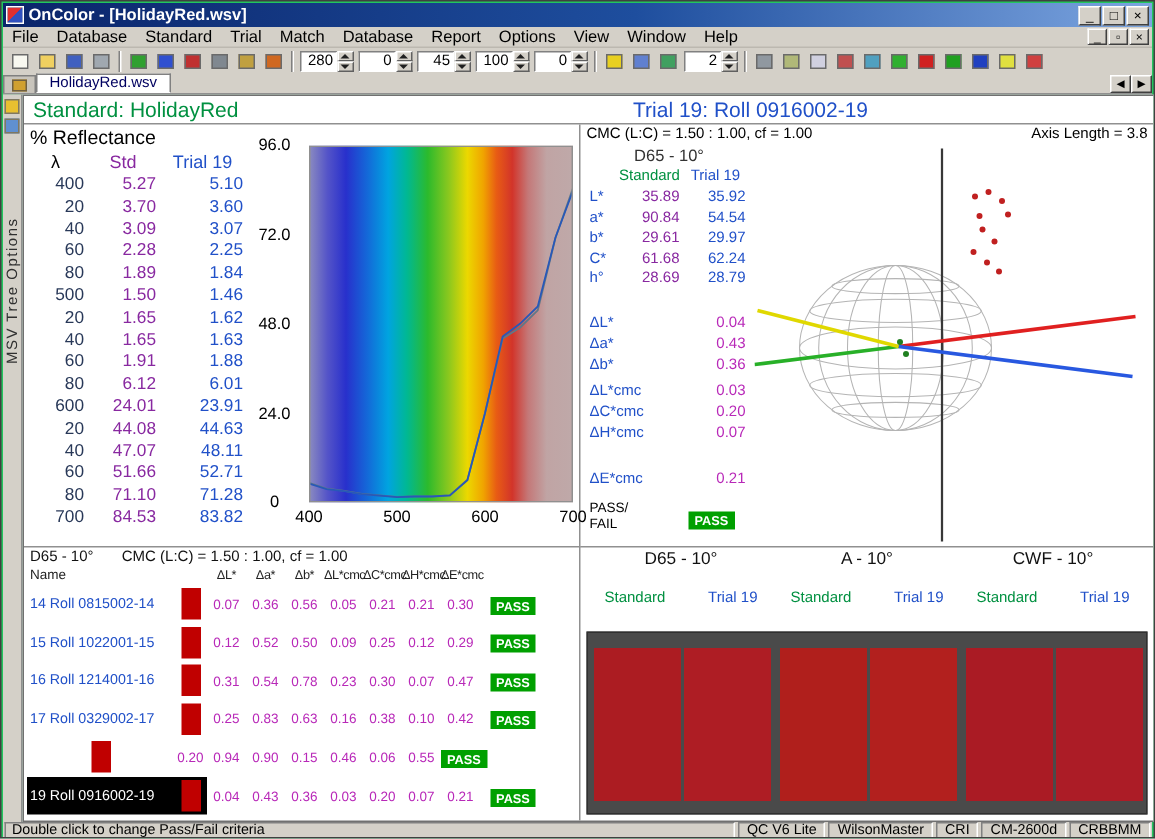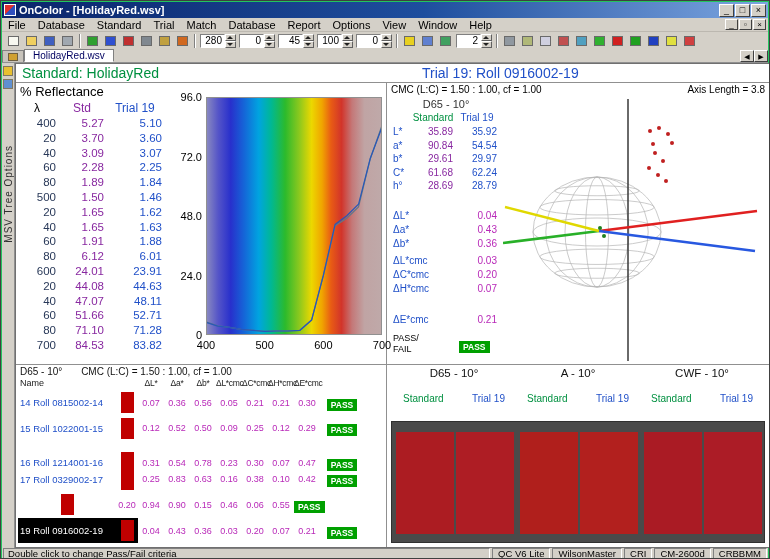--- a/index.html
+++ b/index.html
@@ -70,21 +70,21 @@
   .rh2{position:absolute;left:44px;width:44px;text-align:center;color:var(--purple);}
   .rh3{position:absolute;left:88px;width:62px;text-align:center;color:var(--blue);}
   .rrow{position:absolute;left:0;width:150px;height:14px;font-size:11.5px;}
   .r1{position:absolute;left:2px;width:38px;text-align:right;color:#283858;}
   .r2{position:absolute;left:44px;width:44px;text-align:right;color:var(--purple);}
   .r3{position:absolute;left:92px;width:54px;text-align:right;color:var(--blue);}
 
   
   .chart-area{position:absolute;left:148px;top:4px;width:222px;height:276px;}
   #chart-svg{position:absolute;left:42px;top:10px;}
-  .ytick{position:absolute;left:0;width:38px;text-align:right;font-size:11px;color:#000;}
+  .ytick{position:absolute;left:0;width:38px;text-align:center;font-size:11px;color:#000;}
   .xtick{position:absolute;top:252px;width:30px;text-align:center;font-size:11px;color:#000;}
 
   
   .cmc-line{position:absolute;left:0;top:0;width:382px;height:13px;font-size:10px;color:#000;}
   .cmc-line .cmc-left{position:absolute;left:4px;top:1px;}
   .cmc-line .axis-len{position:absolute;right:4px;top:1px;}
   .ctable{position:absolute;left:0;top:0;width:130px;height:281px;}
   .c-illum{position:absolute;top:15px;left:0;width:118px;text-align:center;font-size:11px;color:#333;}
   .c-colhead{position:absolute;top:29px;font-size:10px;}
   .c-colhead-std{left:22px;width:48px;text-align:center;color:var(--green);}
@@ -581,21 +581,21 @@
             </span>
             <span class="blval">0.12</span>
             <span class="blval">0.52</span>
             <span class="blval">0.50</span>
             <span class="blval">0.09</span>
             <span class="blval">0.25</span>
             <span class="blval">0.12</span>
             <span class="blval">0.29</span>
             <span class="blstat"><span class="pass-badge">PASS</span></span>
           </div>
-          <div class="bl-grid blrow" style="top: 85px;">
+          <div class="bl-grid blrow" style="top: 76px;">
             <span class="blname">16 Roll 1214001-16</span>
             <span class="blbar">
               <span class="blbarin" style="background: rgb(192, 0, 0);"></span>
             </span>
             <span class="blval">0.31</span>
             <span class="blval">0.54</span>
             <span class="blval">0.78</span>
             <span class="blval">0.23</span>
             <span class="blval">0.30</span>
             <span class="blval">0.07</span>

